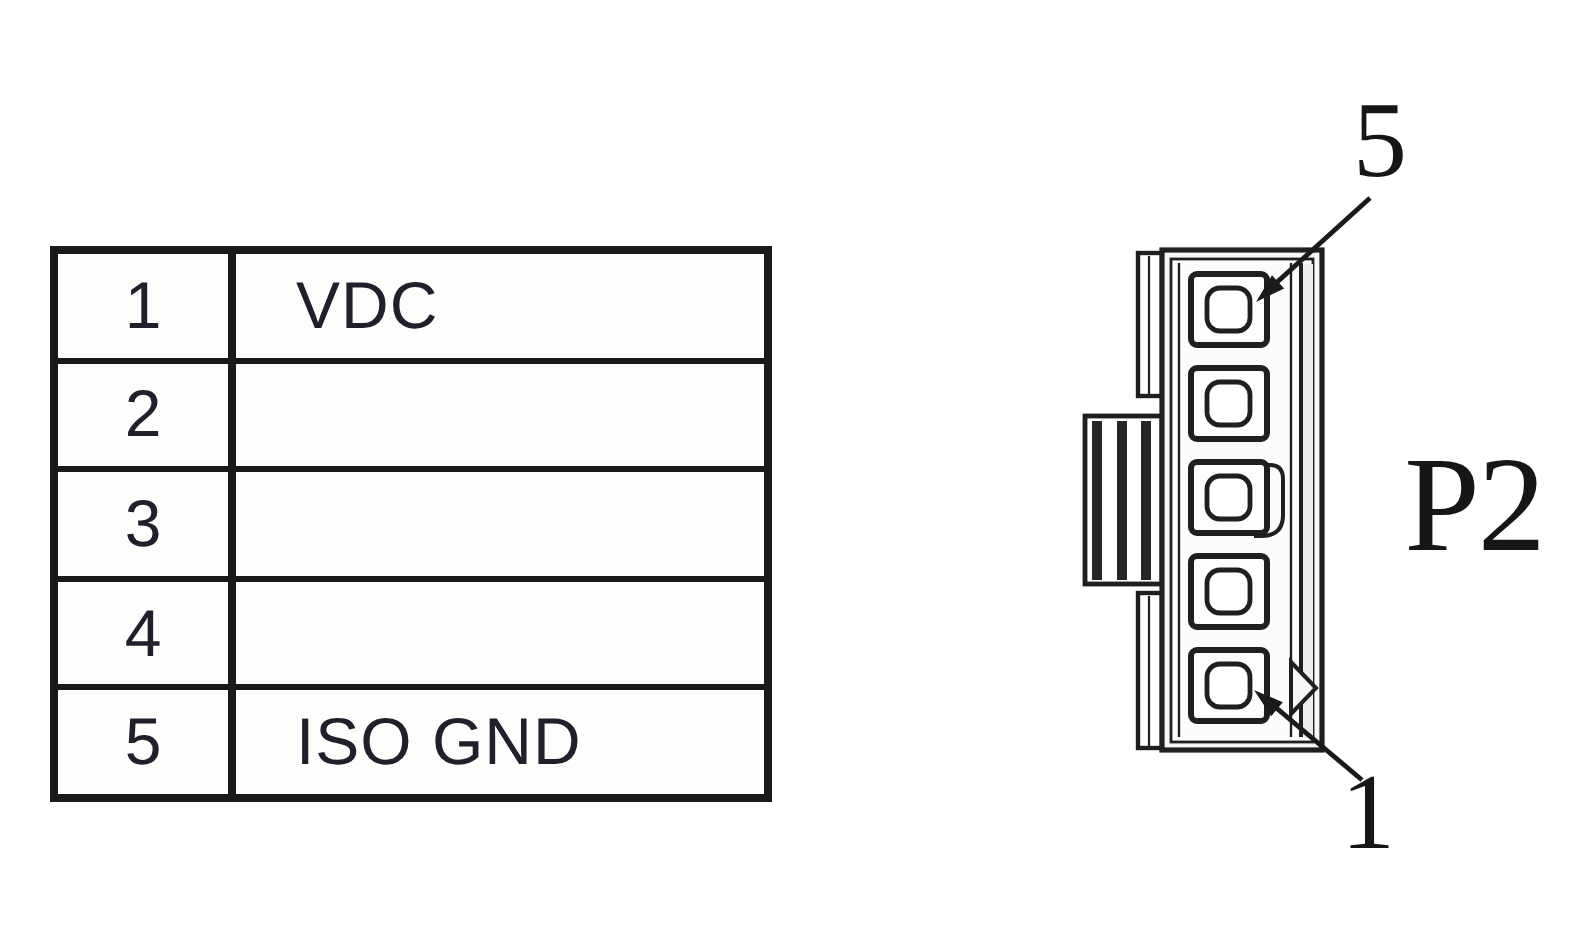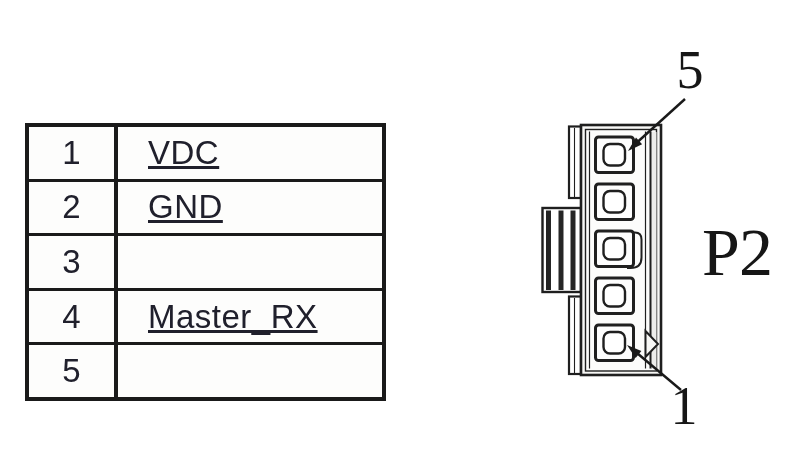--- a/index.html
+++ b/index.html
@@ -48,21 +48,20 @@
   }
   .pt-cell-signal {
     flex: 1;
     display: flex;
     align-items: center;
     padding-left: 30px;
     font-size: 33px;
     letter-spacing: 0.5px;
     color: #20202c;
     white-space: nowrap;
-    text-decoration: underline;
   }
 
   
   .connector-svg {
     position: absolute;
     left: 532px;
     top: 12px;
     width: 256px;
     height: 440px;
   }
@@ -76,31 +75,30 @@
 
 <div class="stage">
 
   <div class="pin-table">
     <div class="pt-row">
       <div class="pt-cell-pin">1</div>
       <div class="pt-cell-signal">VDC</div>
     </div>
     <div class="pt-row">
       <div class="pt-cell-pin">2</div>
-      <div class="pt-cell-signal">GND</div>
     </div>
     <div class="pt-row">
       <div class="pt-cell-pin">3</div>
     </div>
     <div class="pt-row">
       <div class="pt-cell-pin">4</div>
-      <div class="pt-cell-signal">Master_RX</div>
     </div>
     <div class="pt-row">
       <div class="pt-cell-pin">5</div>
+      <div class="pt-cell-signal">ISO GND</div>
     </div>
   </div>
 
   <svg class="connector-svg" viewBox="532 12 256 440" xmlns="http://www.w3.org/2000/svg">
 
     <g>
       <rect x="542.5" y="208" width="38.5" height="84" fill="#ffffff" stroke="#1f1f1f" stroke-width="2.4"></rect>
       <line x1="548.5" y1="210.5" x2="548.5" y2="290" stroke="#262626" stroke-width="5"></line>
       <line x1="561" y1="210.5" x2="561" y2="290" stroke="#262626" stroke-width="5"></line>
       <line x1="573" y1="210.5" x2="573" y2="290" stroke="#262626" stroke-width="5"></line>

